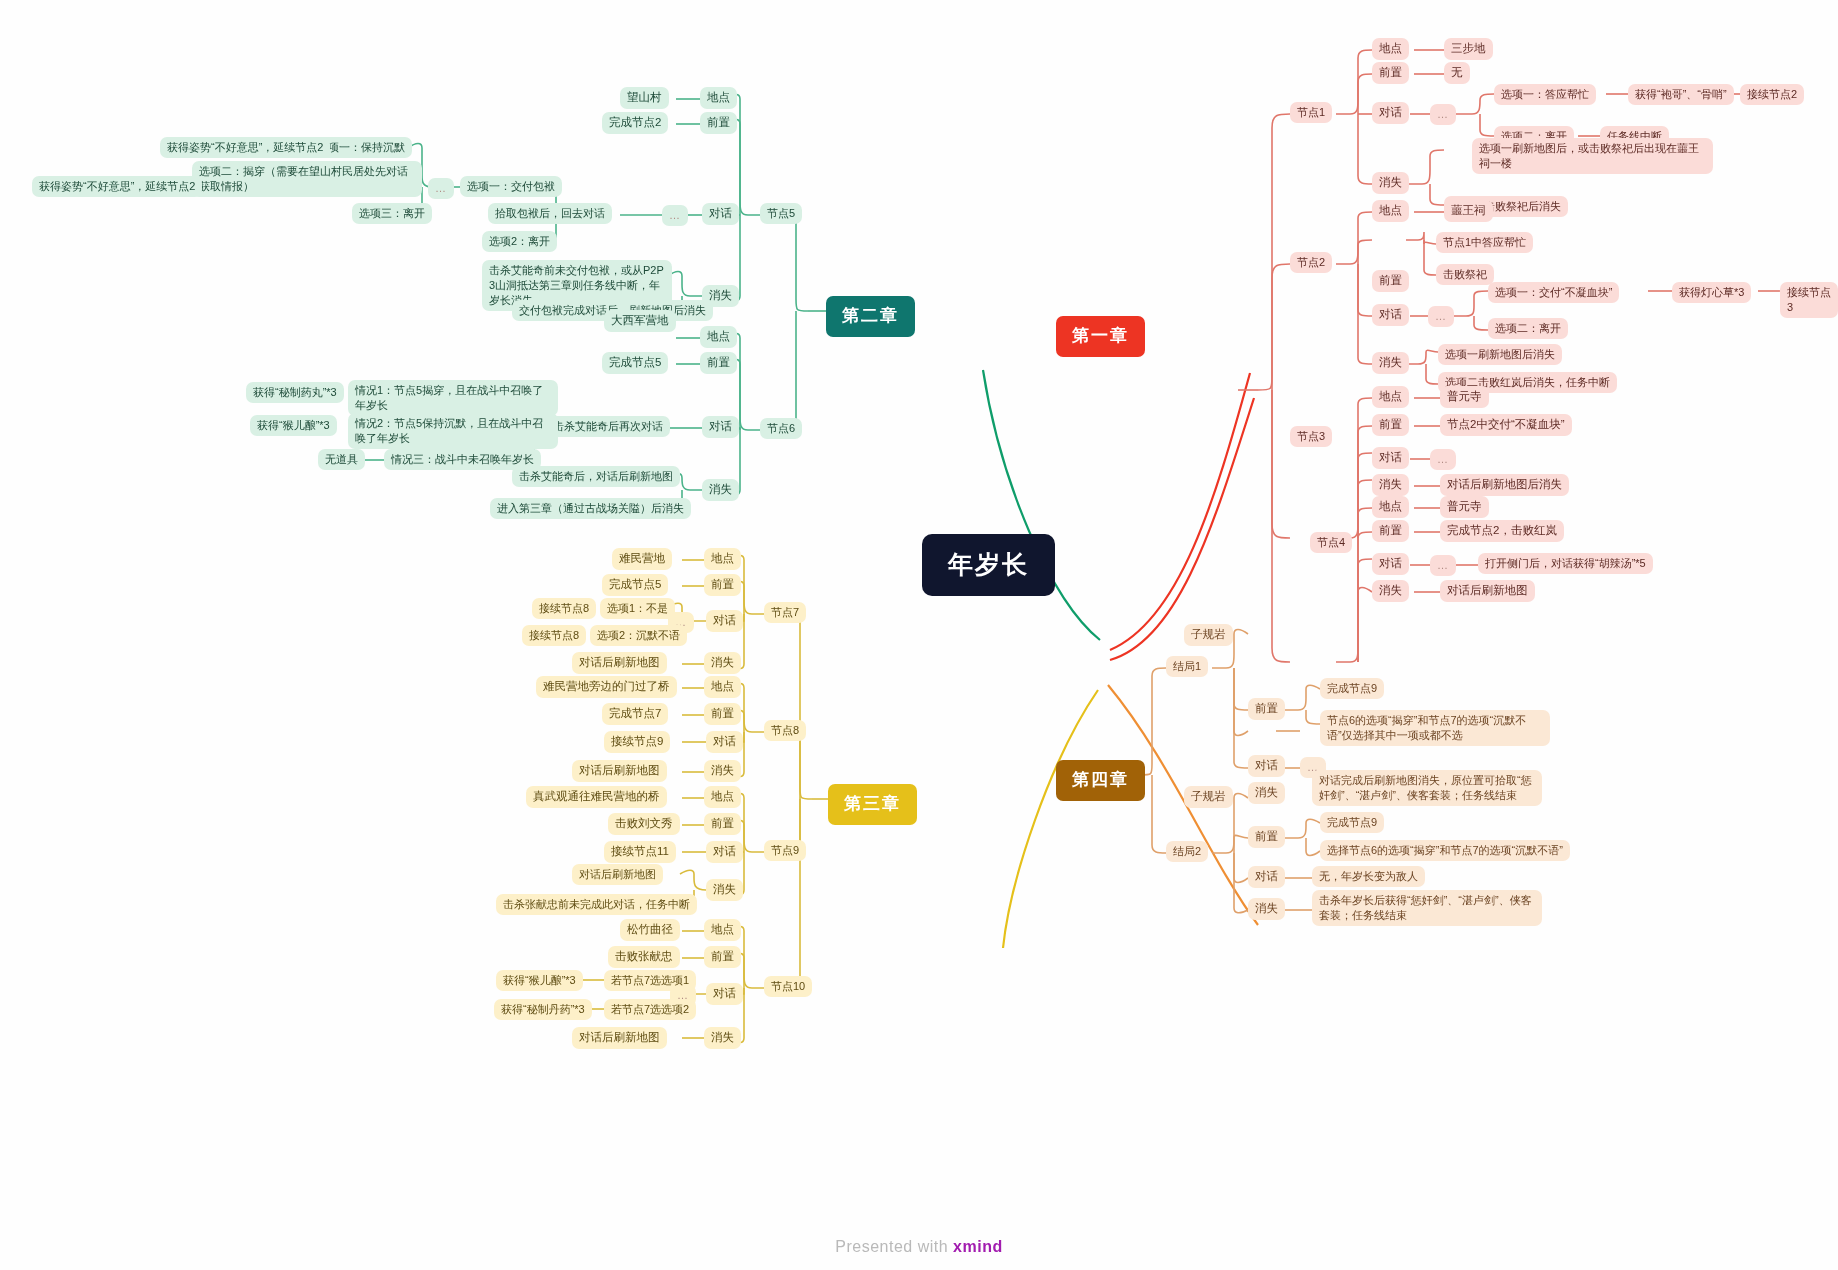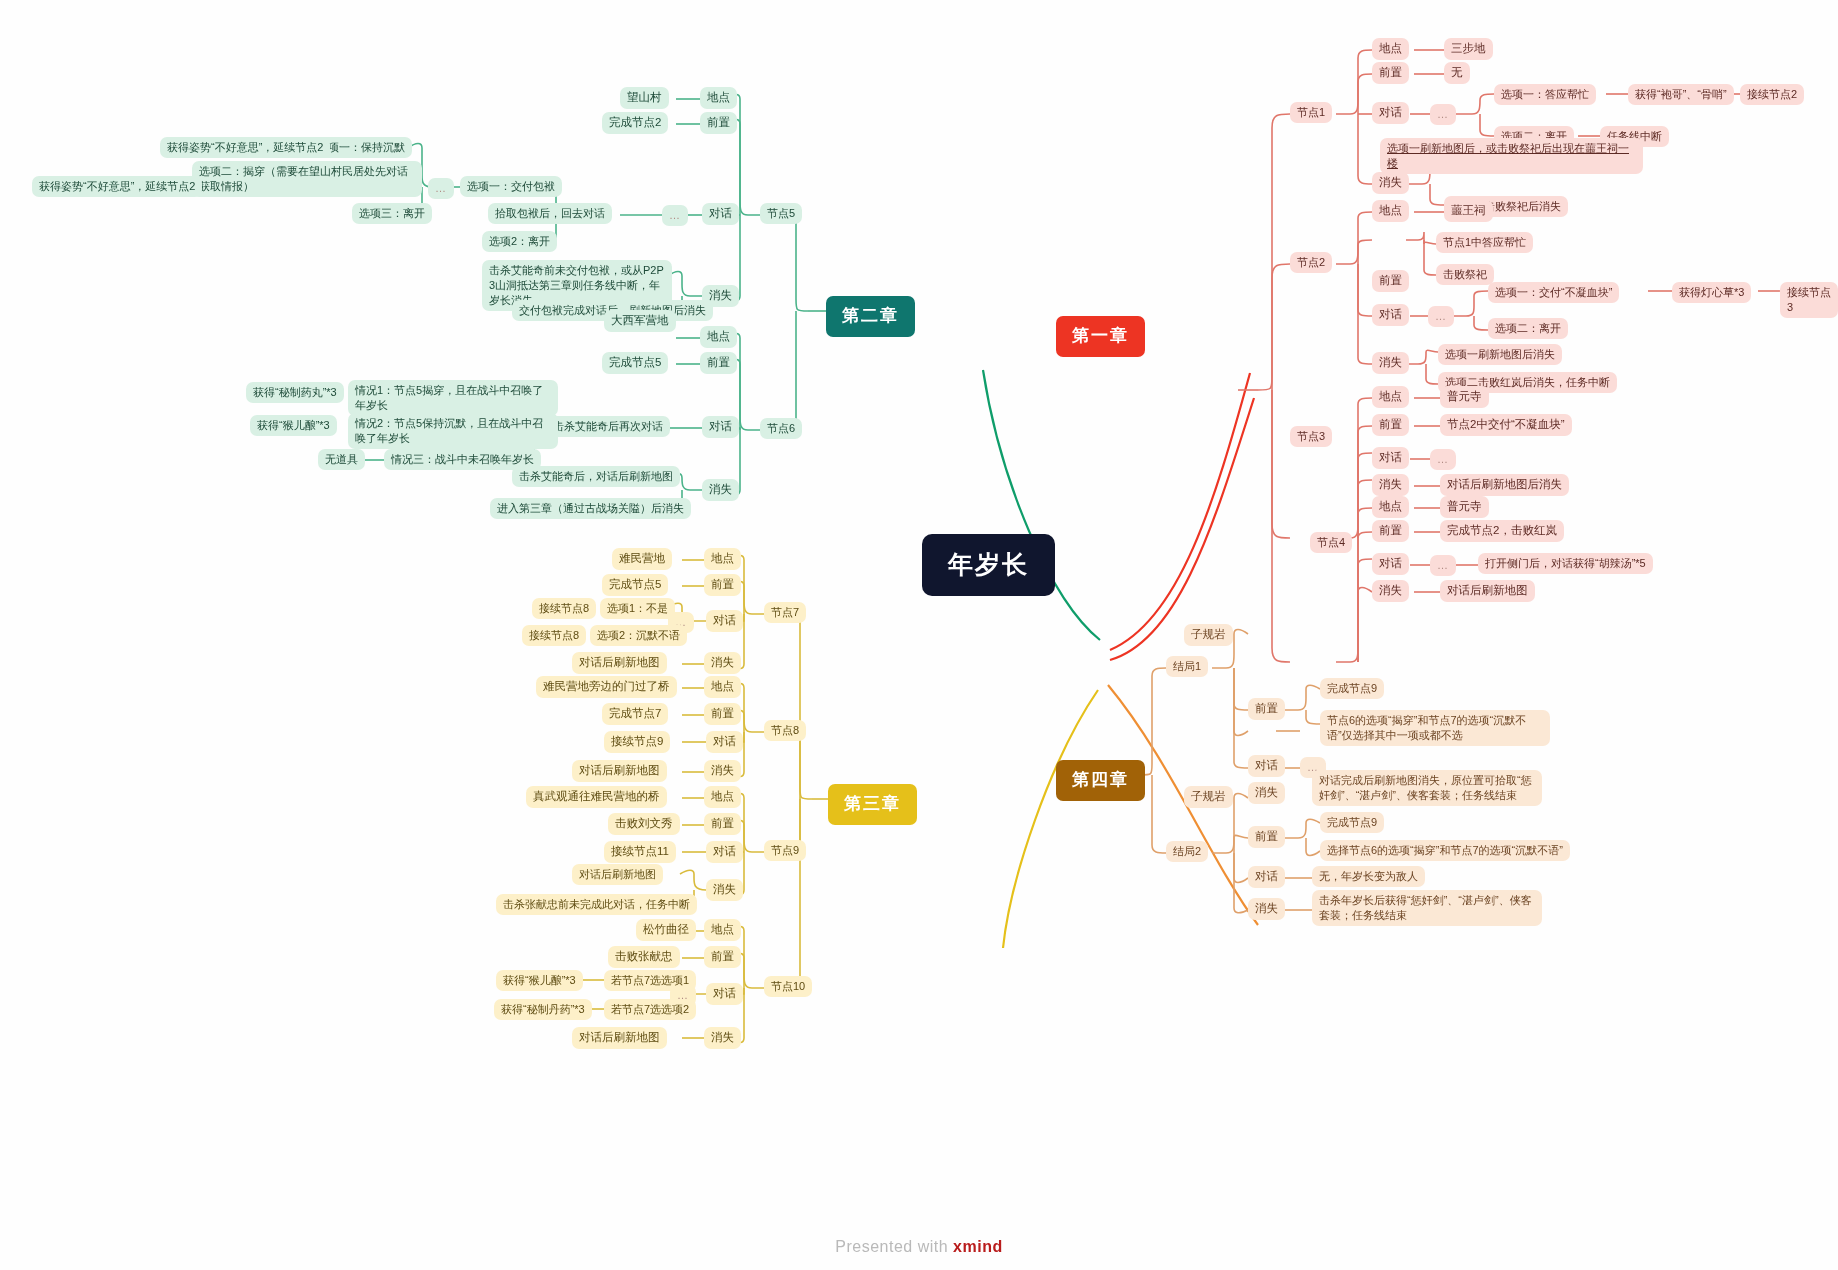--- a/index.html
+++ b/index.html
@@ -70,21 +70,21 @@
   .footer {
     position: absolute;
     left: 0;
     bottom: 14px;
     width: 1838px;
     text-align: center;
     font-size: 16px;
     color: #b9b9b9;
     letter-spacing: .5px;
   }
-  .footer b { color: #b91c1c; font-weight: 700; text-align: center; }
+  .footer b { color: #a21caf; font-weight: 700; text-align: center; }
 </style>
 </head>
 <body>
 
 <div id="canvas">
 
   <svg class="links" viewBox="0 0 1838 1270">
     <g fill="none" stroke-width="1.6">
 
       <path d="M1110 660 C1180 640 1215 520 1254 398" stroke="#ed3423" stroke-width="2.2"></path>
@@ -308,21 +308,21 @@
   </div>
   <div class="node n-red lvl3" style="left:1494px; top:126px;">
     <span>选项二：离开</span>
   </div>
   <div class="node n-red lvl3" style="left:1600px; top:126px;">
     <span>任务线中断</span>
   </div>
   <div class="node n-red lvl2" style="left:1372px; top:172px;">
     <span>消失</span>
   </div>
-  <div class="node n-red lvl3" style="left:1380px; top:138px; width:263px;text-decoration:underline;">
+  <div class="node n-red lvl3" style="left:1472px; top:138px; width:241px;">
     <span>选项一刷新地图后，或击败祭祀后出现在蘁王祠一楼</span>
   </div>
   <div class="node n-red lvl3" style="left:1444px; top:196px;">
     <span>选项二击败祭祀后消失</span>
   </div>
 
   <div class="node n-red lvl1" style="left:1290px; top:252px;">
     <span>节点2</span>
   </div>
   <div class="node n-red lvl2" style="left:1372px; top:200px;">
@@ -688,21 +688,21 @@
   <div class="node n-yellow lvl3" style="left:496px; top:894px;">
     <span>击杀张献忠前未完成此对话，任务中断</span>
   </div>
 
   <div class="node n-yellow lvl1" style="left:764px; top:976px;">
     <span>节点10</span>
   </div>
   <div class="node n-yellow lvl2" style="left:704px; top:919px;">
     <span>地点</span>
   </div>
-  <div class="node n-yellow lvl2" style="left:636px; top:919px;">
+  <div class="node n-yellow lvl2" style="left:620px; top:919px;">
     <span>松竹曲径</span>
   </div>
   <div class="node n-yellow lvl2" style="left:704px; top:946px;">
     <span>前置</span>
   </div>
   <div class="node n-yellow lvl2" style="left:608px; top:946px;">
     <span>击败张献忠</span>
   </div>
   <div class="node n-yellow lvl2" style="left:706px; top:983px;">
     <span>对话</span>

